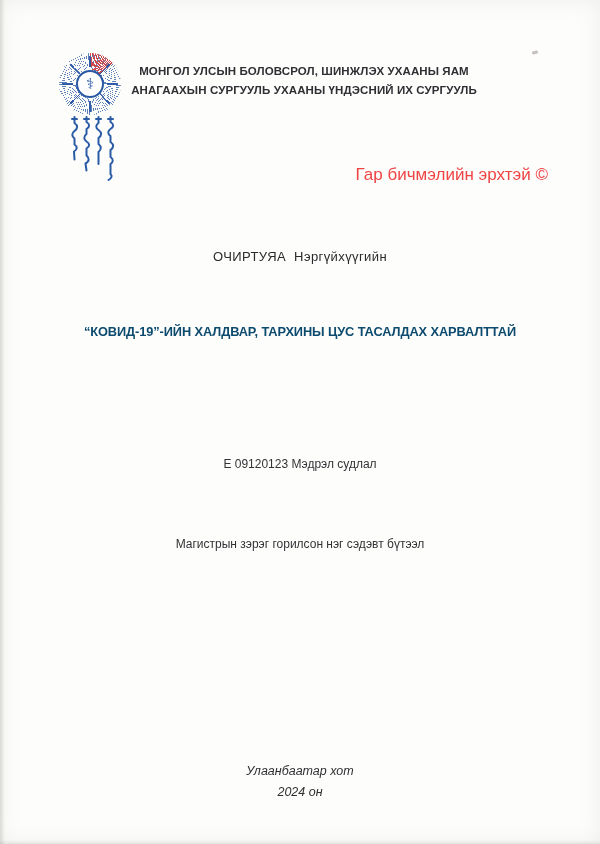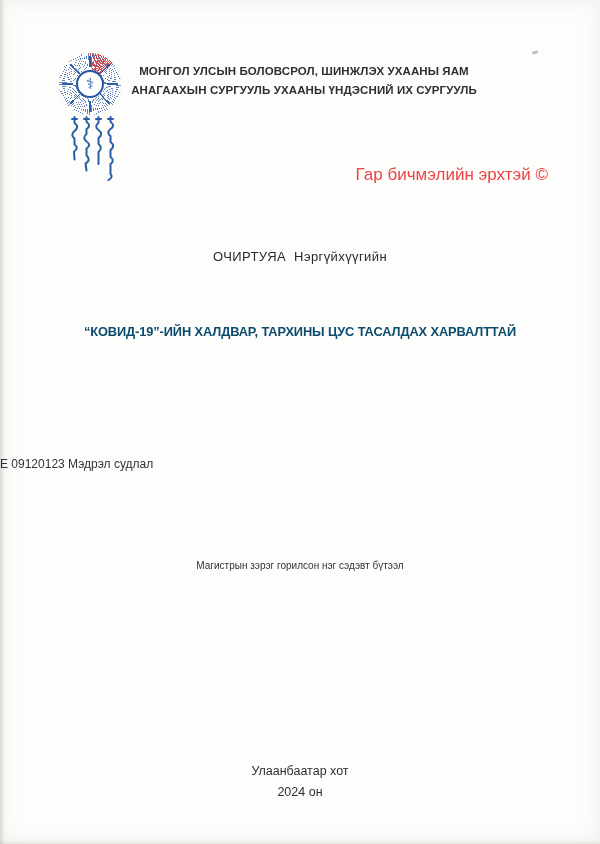--- a/index.html
+++ b/index.html
@@ -37,24 +37,24 @@
 
   
   .ministry-header{position:absolute;left:0;right:0;top:62px;text-align:center;padding-left:8px;
     font-size:11.5px;line-height:19px;letter-spacing:0.1px;color:#2e2e33;font-weight:bold;}
   .rights-note{position:absolute;right:52px;top:165px;font-size:17px;color:#ef4444;}
   .author-line{position:absolute;left:0;right:0;top:249px;text-align:center;
     font-size:13px;font-weight:normal;letter-spacing:0.4px;white-space:pre-wrap;color:#2a2a2c;}
   .thesis-title{position:absolute;left:20px;right:20px;top:321px;text-align:center;
     font-size:12.8px;font-weight:bold;line-height:22px;letter-spacing:-0.1px;color:#0c4a6e;}
   .thesis-title div{white-space:nowrap;}
-  .program-line{position:absolute;left:0;right:0;top:457px;text-align:left;font-size:12px;color:#333336;}
-  .worktype-line{position:absolute;left:0;right:0;top:560px;text-align:center;font-size:10px;color:#333336;}
+  .program-line{position:absolute;left:0;right:0;top:457px;text-align:center;font-size:12px;color:#333336;}
+  .worktype-line{position:absolute;left:0;right:0;top:537px;text-align:center;font-size:12px;color:#333336;}
   .footer-lines{position:absolute;left:0;right:0;top:761px;text-align:center;
-    font-size:12.5px;line-height:21px;color:#2f2f32;}
+    font-size:12.5px;line-height:21px;color:#2f2f32;font-style:italic;}
 </style>
 </head>
 <body>
 
 <div class="page">
 
   <div class="scan-edge-left"></div>
   <div class="scan-edge-bottom"></div>
   <div class="speck"></div>
 

